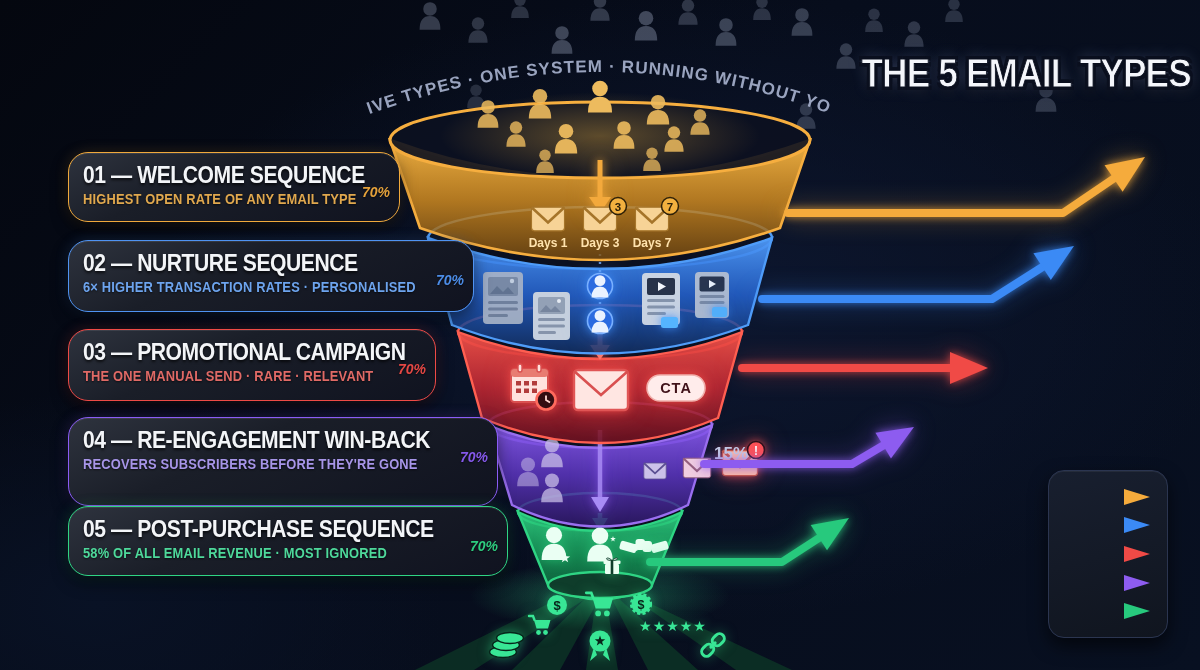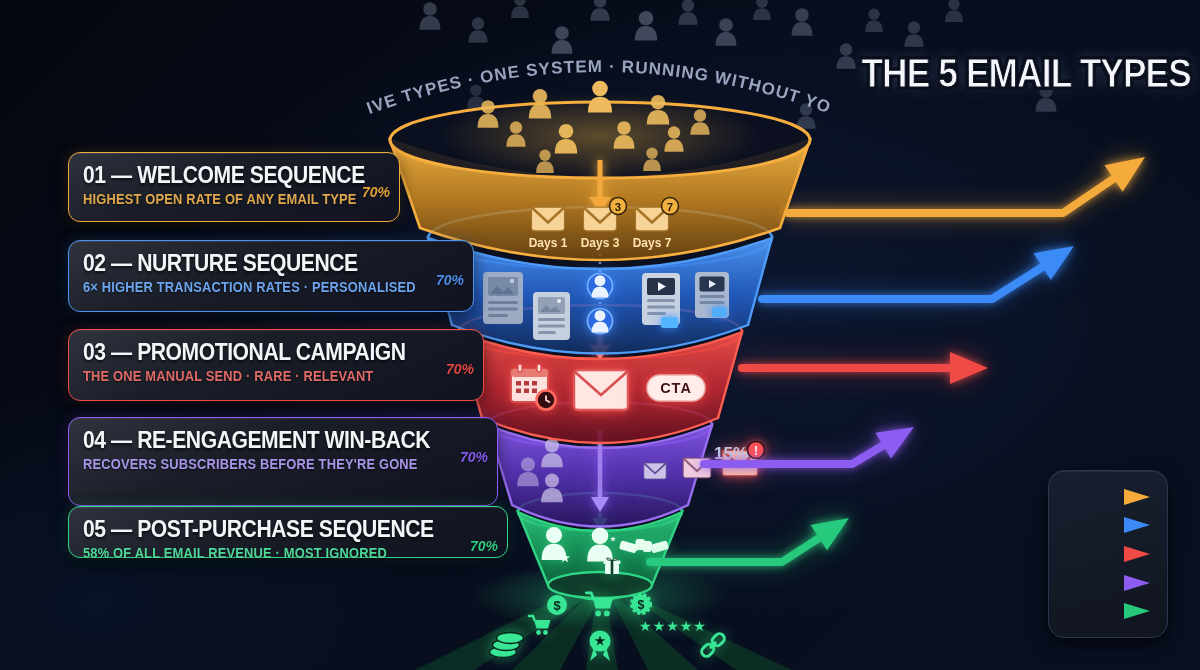--- a/index.html
+++ b/index.html
@@ -18,21 +18,21 @@
     position:absolute;left:838px;top:50px;width:334px;text-align:center;
     font-size:41px;font-weight:bold;letter-spacing:-1px;color:#f4f6fb;
     transform:scaleX(.86);transform-origin:50% 50%;white-space:nowrap;
     -webkit-text-stroke:1px #0a0f1e;
     text-shadow:
       -3px -3px 0 #0a0f1e, 3px -3px 0 #0a0f1e, -3px 3px 0 #0a0f1e, 3px 3px 0 #0a0f1e,
       0 0 2px #8d9ab8, 0 0 16px rgba(150,170,230,.45), 0 4px 10px rgba(0,0,0,.8);
   }
   
   .card{
-    position:absolute;box-sizing:border-box;border-radius:12px;
+    position:absolute;box-sizing:border-box;border-radius:20px;
     border:1.5px solid var(--c);
     background:linear-gradient(155deg,#2e333e 0%,#1a1e28 38%,#101320 100%);
     box-shadow:0 6px 16px rgba(0,0,0,.55), 0 0 14px var(--glow), inset 0 1px 0 rgba(255,255,255,.09);
     padding:8px 14px 1px;
   }
   .card-heading{
     display:inline-block;transform:scaleX(.88);transform-origin:0 50%;white-space:nowrap;
     font-size:24px;font-weight:bold;color:#f3f5f8;letter-spacing:-.5px;line-height:1.15;
     text-shadow:0 2px 3px rgba(0,0,0,.7);
   }
@@ -406,31 +406,31 @@
   <div class="card t1" style="left:68px;top:152px;width:332px;height:70px">
     <span class="card-heading">01 — WELCOME SEQUENCE</span><br>
     <span class="card-sub">HIGHEST OPEN RATE OF ANY EMAIL TYPE</span>
     <span class="card-pct">70%</span>
   </div>
   <div class="card t2" style="left:68px;top:240px;width:406px;height:72px">
     <span class="card-heading">02 — NURTURE SEQUENCE</span><br>
     <span class="card-sub">6× HIGHER TRANSACTION RATES · PERSONALISED</span>
     <span class="card-pct">70%</span>
   </div>
-  <div class="card t3" style="left:68px;top:329px;width:416px;height:72px">
+  <div class="card t3" style="left:68px;top:329px;width:368px;height:72px">
     <span class="card-heading">03 — PROMOTIONAL CAMPAIGN</span><br>
     <span class="card-sub">THE ONE MANUAL SEND · RARE · RELEVANT</span>
     <span class="card-pct">70%</span>
   </div>
   <div class="card t4" style="left:68px;top:417px;width:430px;height:89px">
     <span class="card-heading">04 — RE-ENGAGEMENT WIN-BACK</span><br>
     <span class="card-sub">RECOVERS SUBSCRIBERS BEFORE THEY'RE GONE</span>
     <span class="card-pct">70%</span>
   </div>
-  <div class="card t5" style="left:68px;top:506px;width:440px;height:52px">
+  <div class="card t5" style="left:68px;top:506px;width:440px;height:70px">
     <span class="card-heading">05 — POST-PURCHASE SEQUENCE</span><br>
     <span class="card-sub">58% OF ALL EMAIL REVENUE · MOST IGNORED</span>
     <span class="card-pct">70%</span>
   </div>
 
   <div class="legend">
     <svg width="92" height="18">
       <defs>
           <linearGradient id="lg1" x1="0" y1="0" x2="1" y2="0">
             <stop offset="0" stop-color="#6b4d12"></stop>

